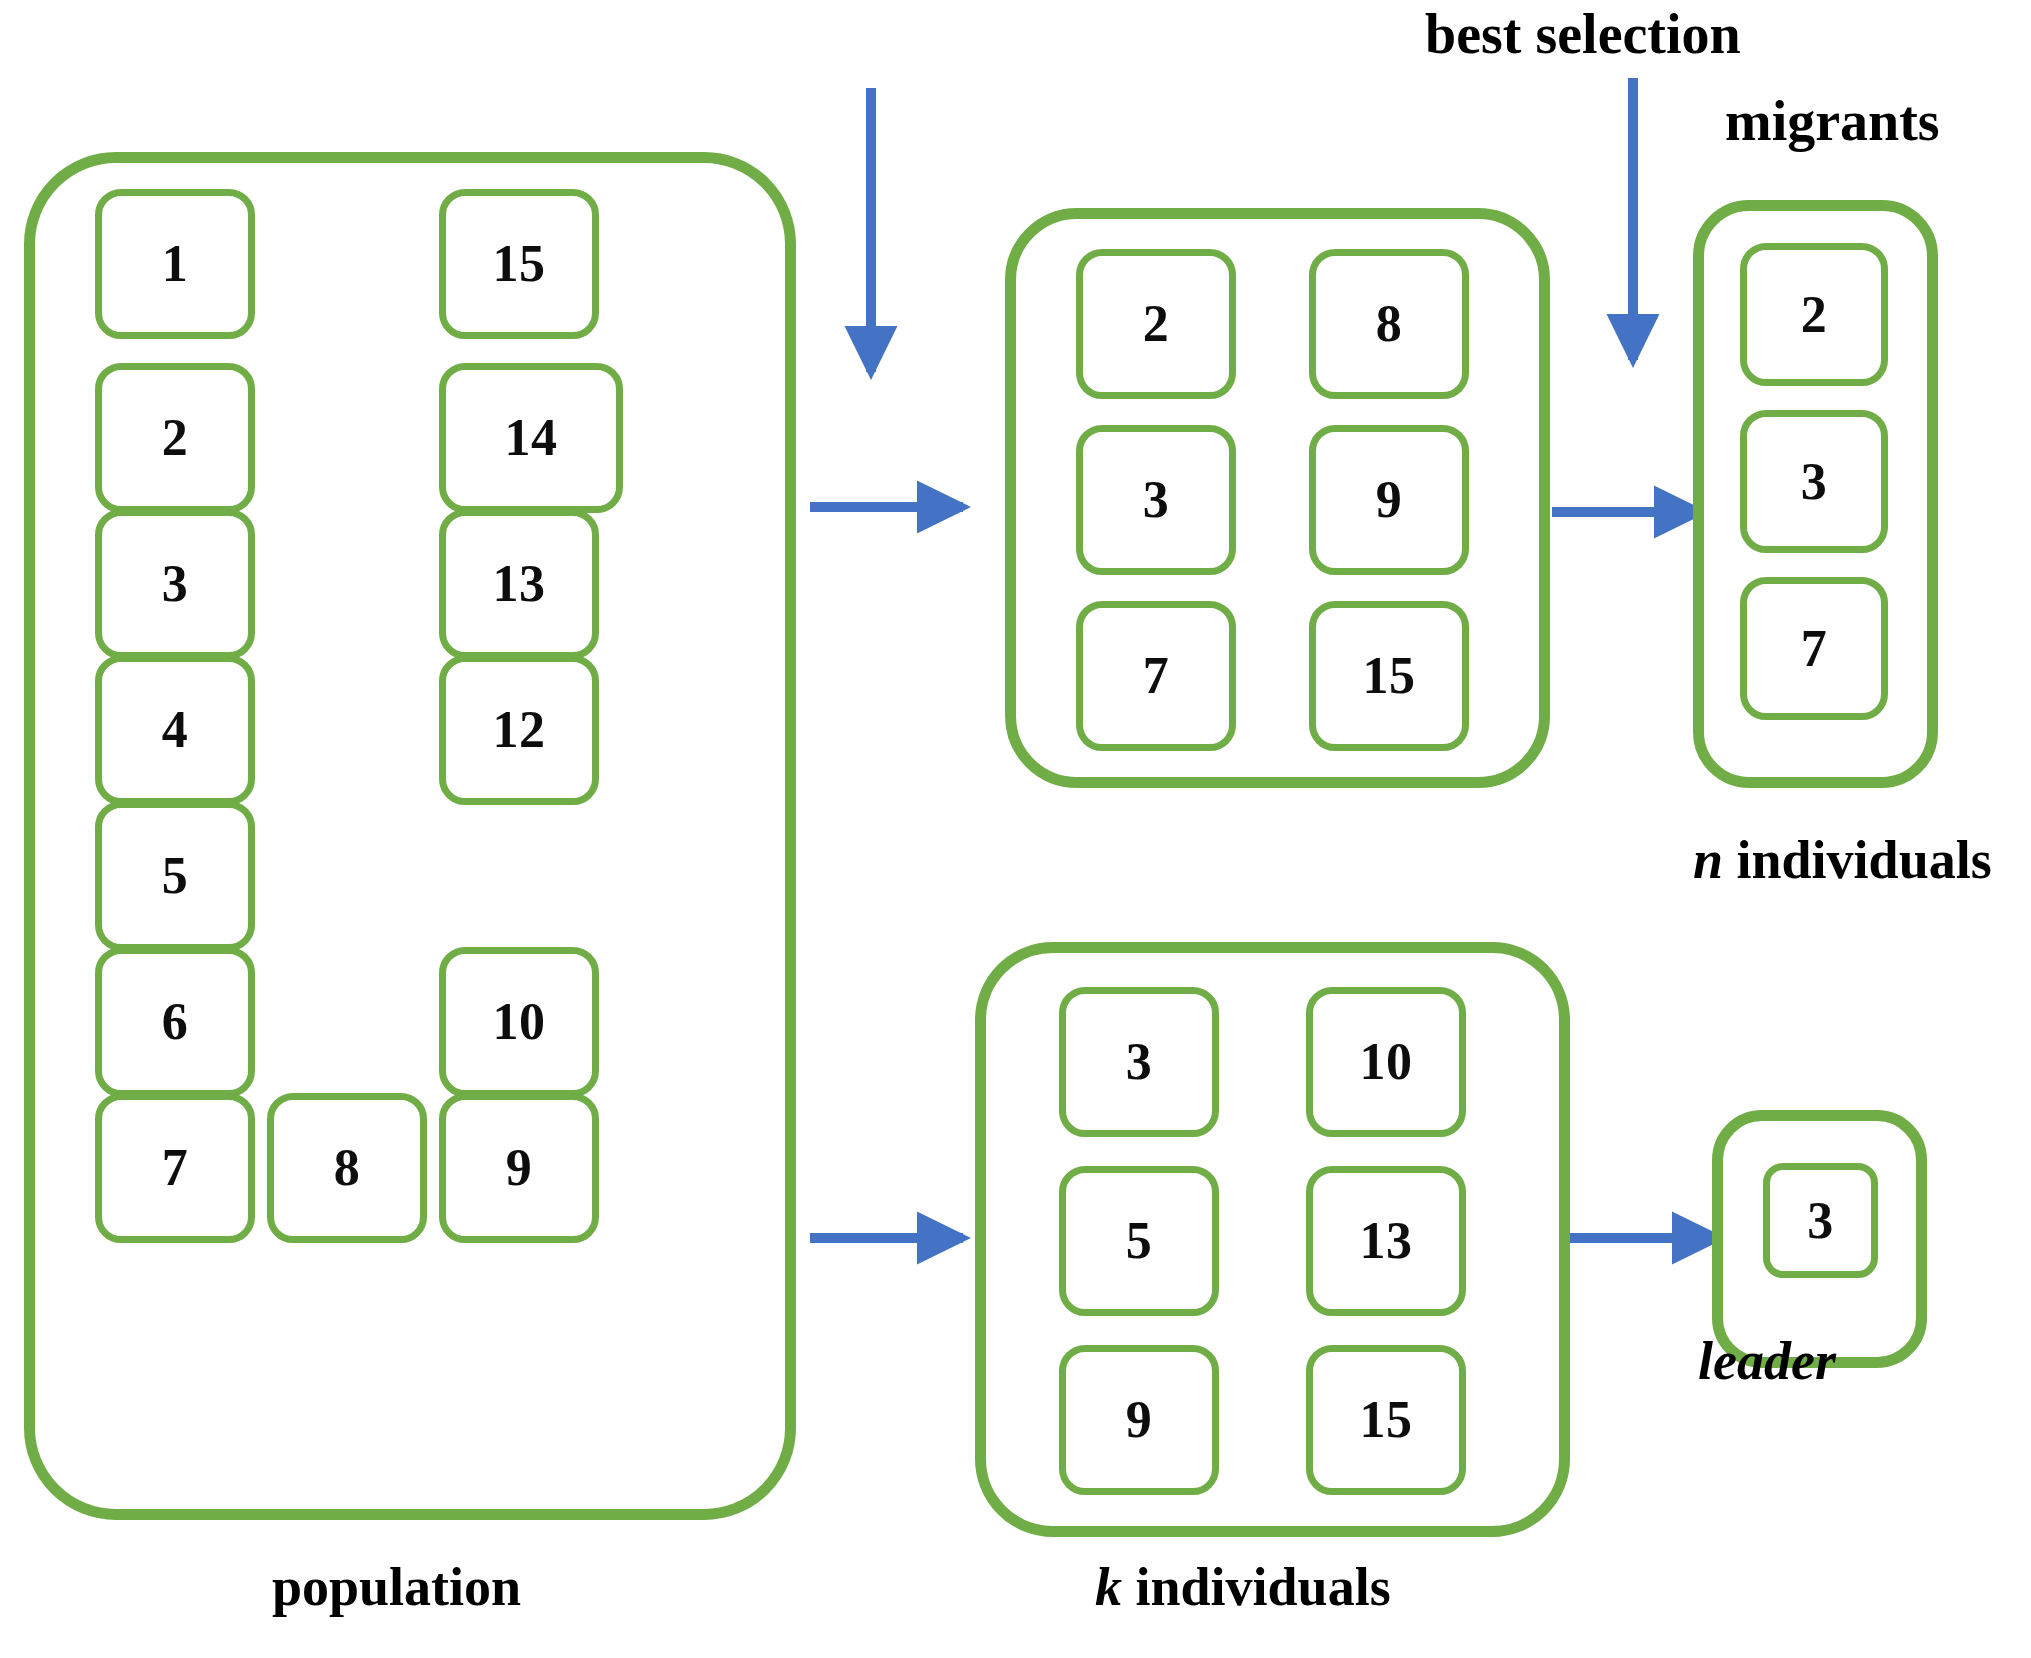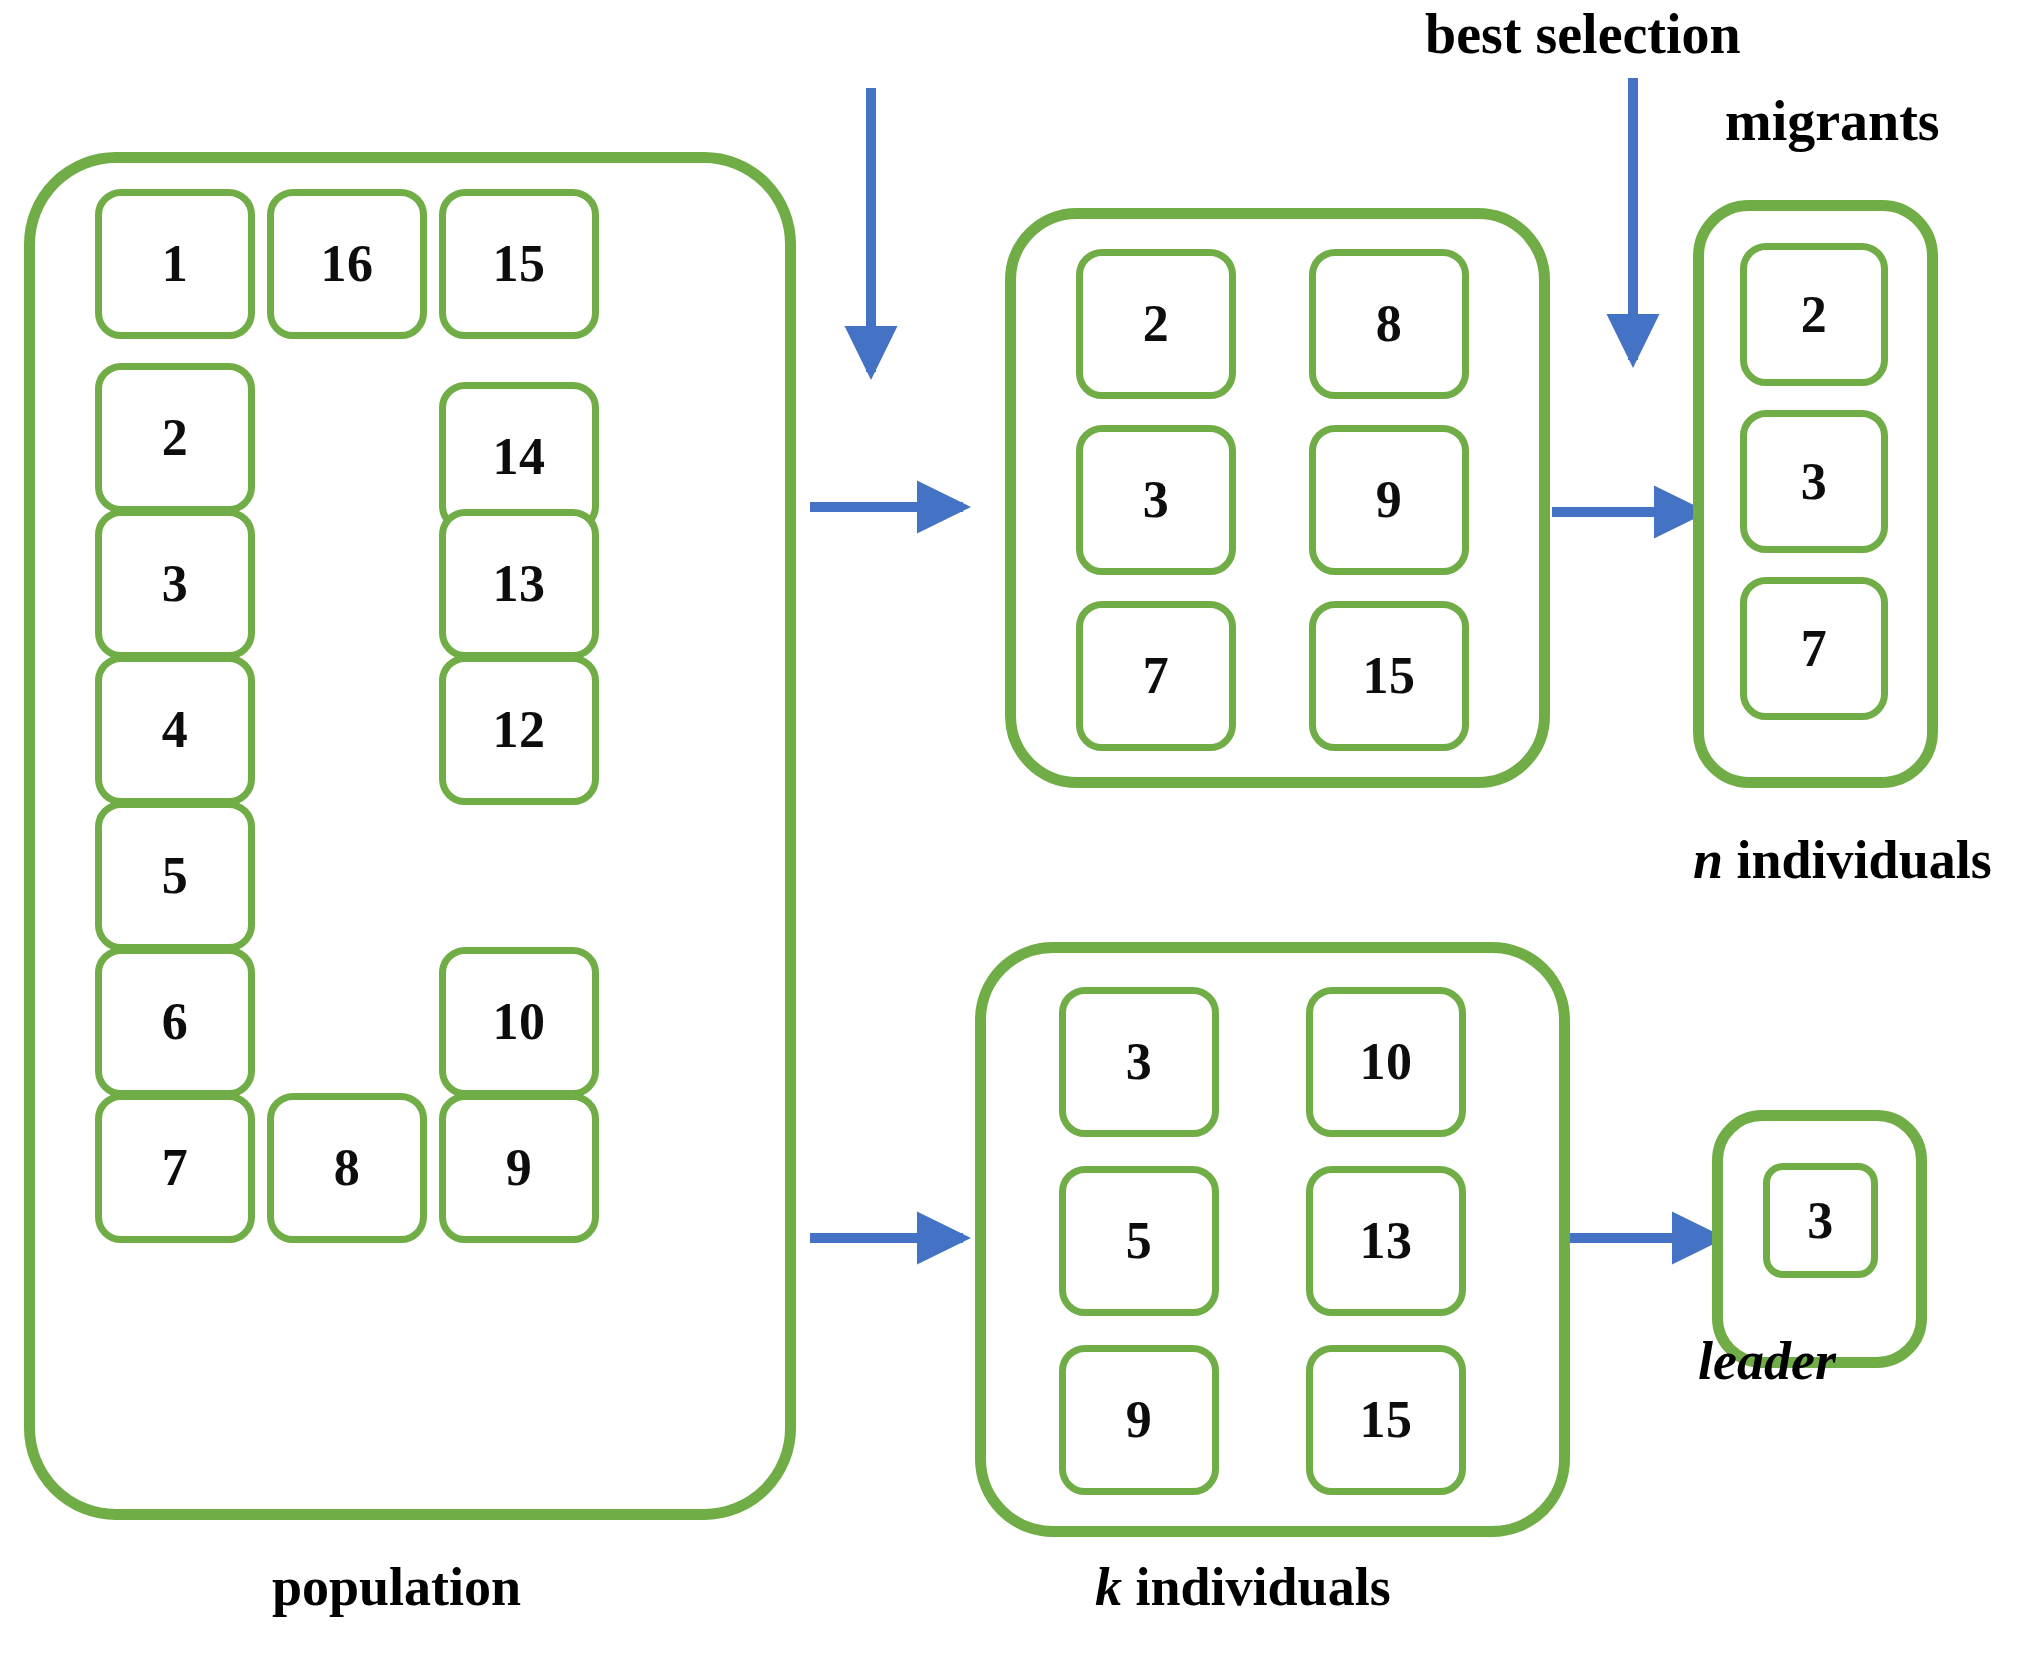--- a/index.html
+++ b/index.html
@@ -91,25 +91,24 @@
   </svg>
 
 
   <div class="label title" style="left:1425px; top:6px;">best selection</div>
 
   <div class="label title" style="left:1725px; top:93px;">migrants</div>
 
   <div class="group" style="left:24px; top:152px; width:772px; height:1368px; border-radius:92px;">
 
     <div class="cell" style="left:60px; top:26px; width:160px; height:150px;">1</div>
-    <div class="cell" style="left:232px; top:26px; width:160px; height:150px;">16</div>
     <div class="cell" style="left:404px; top:26px; width:160px; height:150px;">15</div>
 
     <div class="cell" style="left:60px; top:200px; width:160px; height:150px;">2</div>
-    <div class="cell" style="left:404px; top:200px; width:160px; height:150px;margin-top:19px;">14</div>
+    <div class="cell" style="left:404px; top:200px; width:184px; height:150px;">14</div>
 
     <div class="cell" style="left:60px; top:346px; width:160px; height:150px;">3</div>
     <div class="cell" style="left:404px; top:346px; width:160px; height:150px;">13</div>
 
     <div class="cell" style="left:60px; top:492px; width:160px; height:150px;">4</div>
     <div class="cell" style="left:404px; top:492px; width:160px; height:150px;">12</div>
 
     <div class="cell" style="left:60px; top:638px; width:160px; height:150px;">5</div>
 
     <div class="cell" style="left:60px; top:784px; width:160px; height:150px;">6</div>

